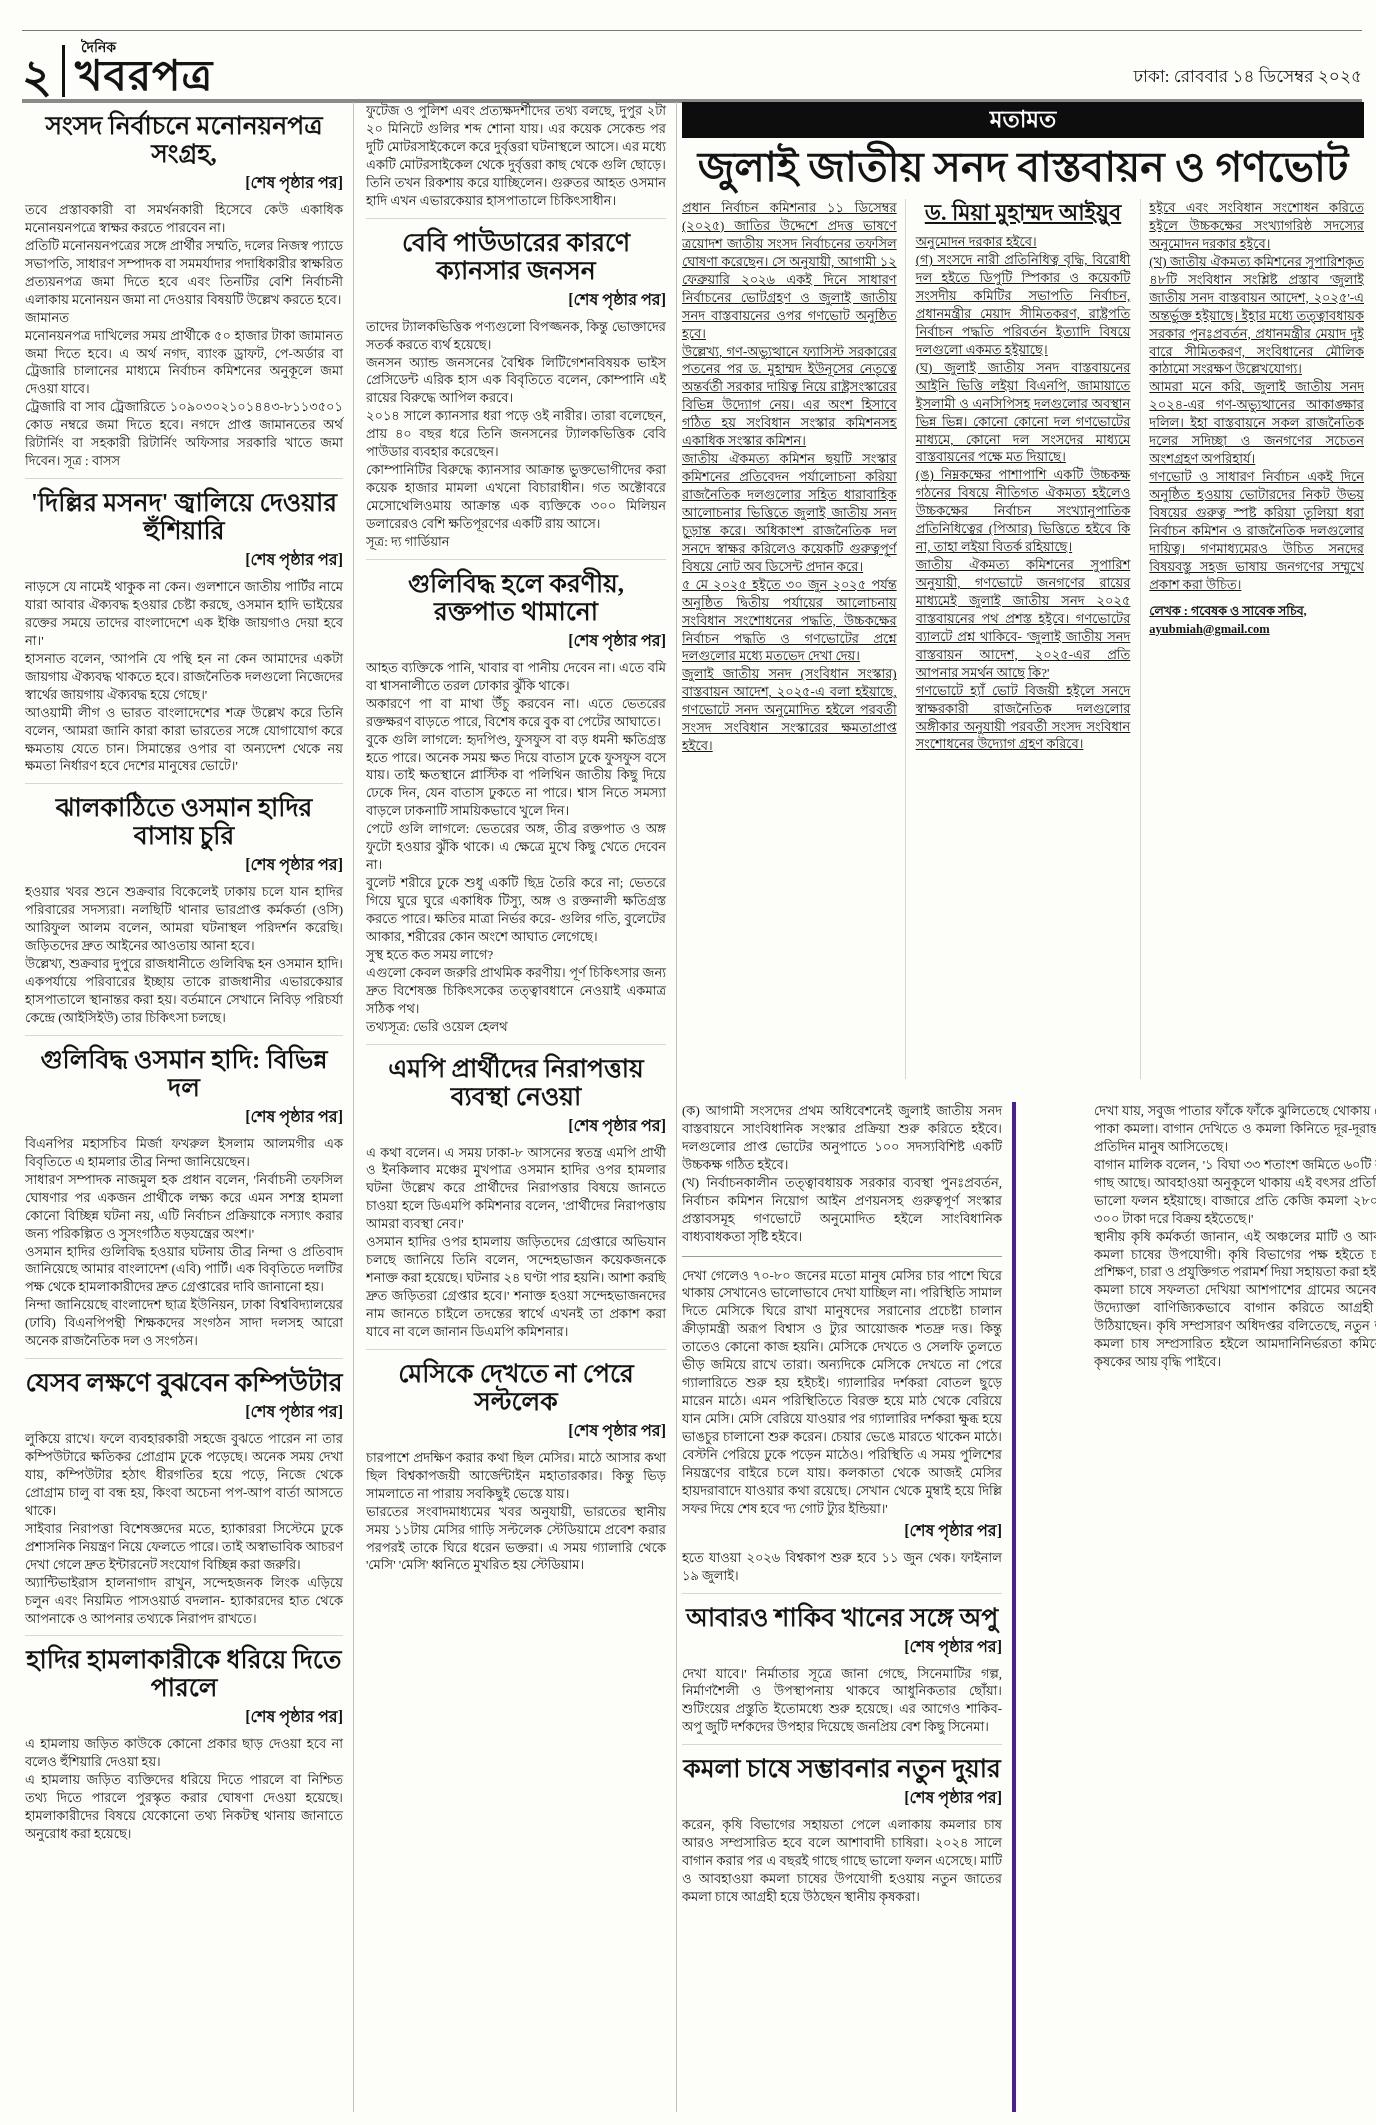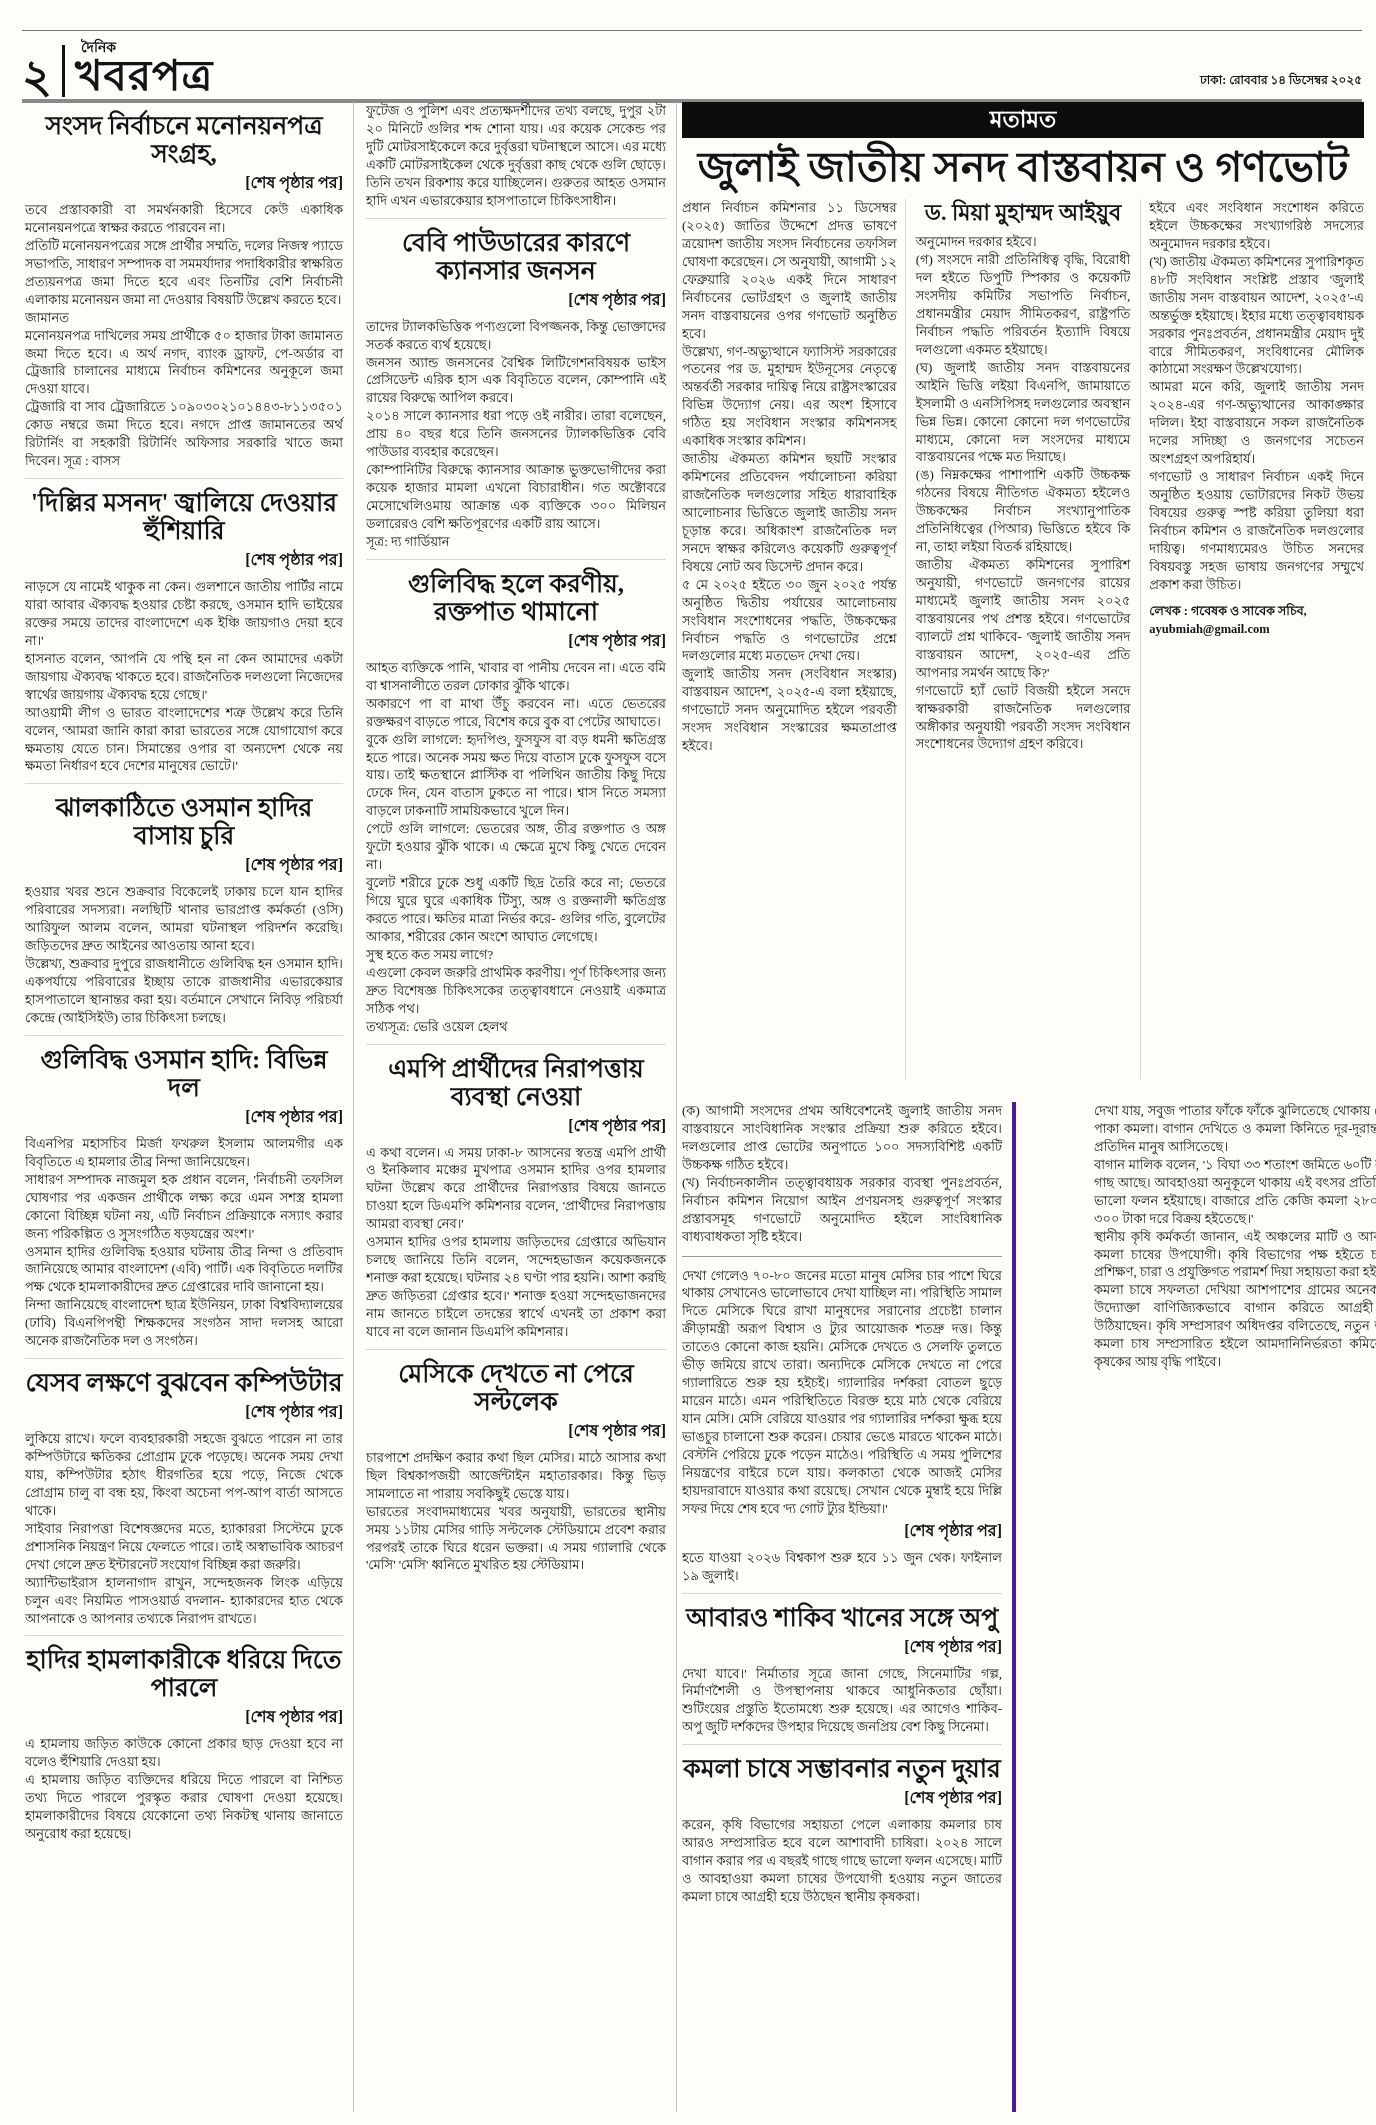--- a/index.html
+++ b/index.html
@@ -15,21 +15,21 @@
     border-top:1px solid #777; border-bottom:4px solid #8a8a8a;
     display:flex; align-items:flex-end; justify-content:space-between;
     padding-bottom:2px;
   }
   .mast{display:flex; align-items:flex-end; gap:10px;}
   .pageno{font-size:46px; font-weight:700; line-height:0.9;}
   .mast-bar{width:3px; height:52px; background:#111;}
   .logo-stack{display:flex; flex-direction:column; line-height:1;}
   .daily{font-size:14px; font-weight:700; margin-left:6px;}
   .paper{font-size:42px; font-weight:800; letter-spacing:1px;}
-  .dateline{font-size:12px; font-weight:700; padding-bottom:6px;margin-top:32px;}
+  .dateline{font-size:17px; font-weight:400; padding-bottom:6px;margin-top:32px;}
   
   .col{position:absolute; top:102px; height:2010px; overflow:hidden;}
   .c1{left:25px;  width:318px; border-right:1px solid #c2c2bd; padding-right:10px;}
   .c2{left:366px; width:300px; border-right:1px solid #c2c2bd; padding-right:10px;}
   .headline{
     font-size:25px; font-weight:800; text-align:center; line-height:1.12;
     margin:10px 0 2px;
   }
   .note{font-size:16px; font-weight:700; text-align:right; margin-bottom:4px;}
   .body{
@@ -41,21 +41,21 @@
   
   .opinion{position:absolute; left:682px; top:102px; width:682px; height:990px; overflow:hidden;}
   .op-bar{
     background:#0d0d0d; color:#fff; text-align:center;
     font-size:23px; font-weight:800; height:36px; line-height:36px;
   }
   .op-headline{
     font-size:41px; font-weight:800; text-align:center; line-height:1.05;
     margin:8px 0 10px;
   }
-  .op-cols{display:flex; gap:8px; height:880px; overflow:hidden;}
+  .op-cols{display:flex; gap:8px; height:880px; overflow:hidden;text-decoration:underline;}
   .op-col{flex:1 1 0; overflow:hidden;}
   .op-col.mid{border-left:1px solid #d7d7d2; border-right:1px solid #d7d7d2; padding:0 10px;}
   .op-author{
     font-size:22px; font-weight:800; text-align:center; line-height:1.1;
     margin:2px 0 8px;
   }
   .op-credit{font-size:12.5px; font-weight:700; margin-top:8px; white-space:pre-line;}
   
   .bmid{position:absolute; left:682px; top:1102px; width:320px; height:1010px; overflow:hidden;
         border-right:4px solid #4c1d95; padding-right:10px;}

